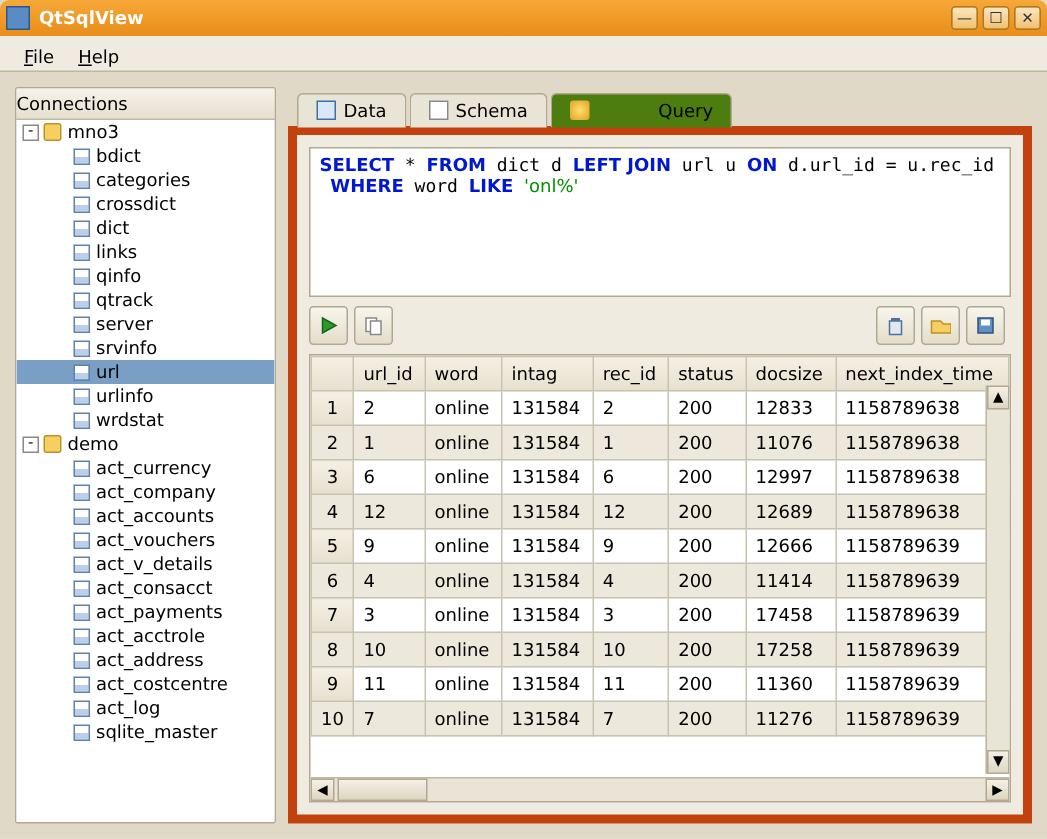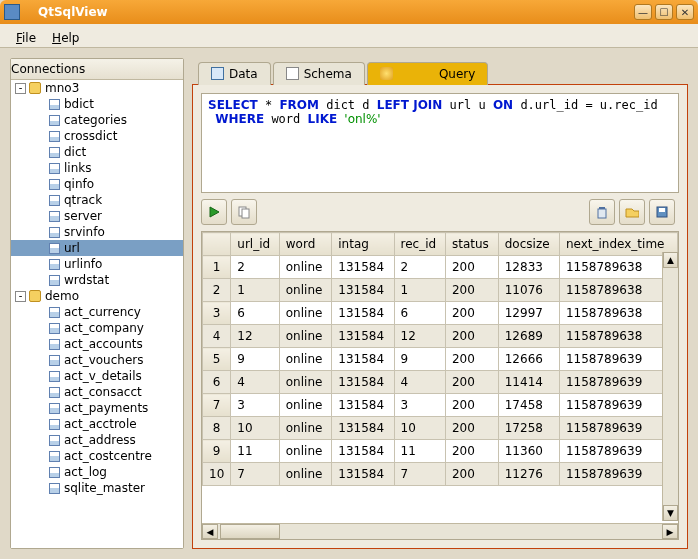--- a/index.html
+++ b/index.html
@@ -1,20 +1,20 @@
 <!DOCTYPE html>
 <html><head>
 <meta charset="utf-8">
 <style>
 * { box-sizing: border-box; margin: 0; padding: 0; font-family: "DejaVu Sans", Arial, sans-serif; font-size: 12px; }
 body { background: #e0d9c8; width: 698px; height: 559px; overflow: hidden; }
 
 .titlebar { background: linear-gradient(to bottom, #f7a838, #e88d1a); height: 24px; display: flex; align-items: center; padding: 0 4px; border-radius: 6px 6px 0 0; }
 .titlebar .ticon { width: 16px; height: 16px; background: #5a8bc4; border: 1px solid #2a5a8a; margin-right: 6px; }
-.titlebar .title { color: #fff; font-weight: bold; flex: 1; margin-left: 12px; }
+.titlebar .title { color: #fff; font-weight: bold; flex: 1; }
 .titlebar .wbtn { width: 18px; height: 16px; background: linear-gradient(#fbe6c0,#f0c070); border: 1px solid #b07820; border-radius: 3px; margin-left: 3px; display: flex; align-items: center; justify-content: center; font-size: 10px; color: #333; }
 
 .menubar { background: #efebe0; border-bottom: 1px solid #c0b8a0; height: 24px; display: flex; align-items: flex-end; padding: 0 8px; }
 .menubar .mitem { padding: 2px 8px; text-decoration: underline; text-decoration-color: transparent; }
 .menubar .mitem .ul { text-decoration: underline; }
 
 .client { display: flex; padding: 10px; gap: 8px; height: calc(100% - 48px); }
 
 .panel { background: #efebe0; border: 1px solid #b0a890; border-radius: 2px; }
 
@@ -25,27 +25,27 @@
 .tree .exp { display: inline-block; width: 11px; height: 11px; border: 1px solid #888; text-align: center; line-height: 7px; font-size: 10px; margin-right: 3px; background:#fff; }
 .tree .dbicon { width: 12px; height: 12px; background: #f5d060; border: 1px solid #c09020; border-radius: 2px; margin-right: 4px; }
 .tree .tblicon { width: 11px; height: 11px; border: 1px solid #6080b0; background: linear-gradient(#fff 50%, #b8d0e8 50%); margin-right: 4px; }
 .tree .sel { background: #7a9fc4; color: #000000; }
 .tree .l1 { padding-left: 4px; }
 .tree .l2 { padding-left: 38px; }
 
 .mainpanel { flex: 1; display: flex; flex-direction: column; }
 .tabs { display: flex; align-items: flex-end; height: 26px; padding-left: 6px; gap: 2px; }
 .tab { background: #e8e4d6; border: 1px solid #b0a890; border-bottom: none; border-radius: 4px 4px 0 0; padding: 4px 12px; display: flex; gap: 5px; position: relative; top: 1px; }
-.tab.active { background: #eab308; z-index: 2; gap: 46px; }
+.tab.active { background: #4d7c0f; z-index: 2; gap: 46px; }
 .tab .ticon { width: 13px; height: 13px; }
 .tab .ticon.data { background: #d8e8f8; border: 1px solid #4070a0; }
 .tab .ticon.schema { background: #fff; border: 1px solid #888; }
 .tab .ticon.query { background: radial-gradient(#ffe070,#e0a020); border-radius: 2px; }
 
-.tabbody { flex: 1; border: 1px solid #c2410c; background: #efebe0; padding: 8px; display: flex; flex-direction: column; gap: 6px; overflow: hidden; }
+.tabbody { flex: 1; border: 6px solid #c2410c; background: #efebe0; padding: 8px; display: flex; flex-direction: column; gap: 6px; overflow: hidden; }
 
 .sqlbox { background: #fff; border: 1px solid #b0a890; padding: 4px 6px; font-family: "DejaVu Sans Mono", monospace; font-size: 12px; height: 100px; white-space: pre; overflow: hidden; }
 .kw { color: #0018d0; font-weight: bold; }
 .str { color: #009000; }
 
 .toolbar { display: flex; align-items: center; }
 .tbtn { width: 26px; height: 26px; background: linear-gradient(#f8f5ec,#e4ddca); border: 1px solid #b0a890; border-radius: 3px; margin-right: 4px; display:flex; align-items:center; justify-content:center; }
 .tbtn svg { width: 14px; height: 14px; }
 
 .gridwrap { flex: 1; border: 1px solid #b0a890; background: #fff; overflow: hidden; position: relative; display:flex; flex-direction:column;}

